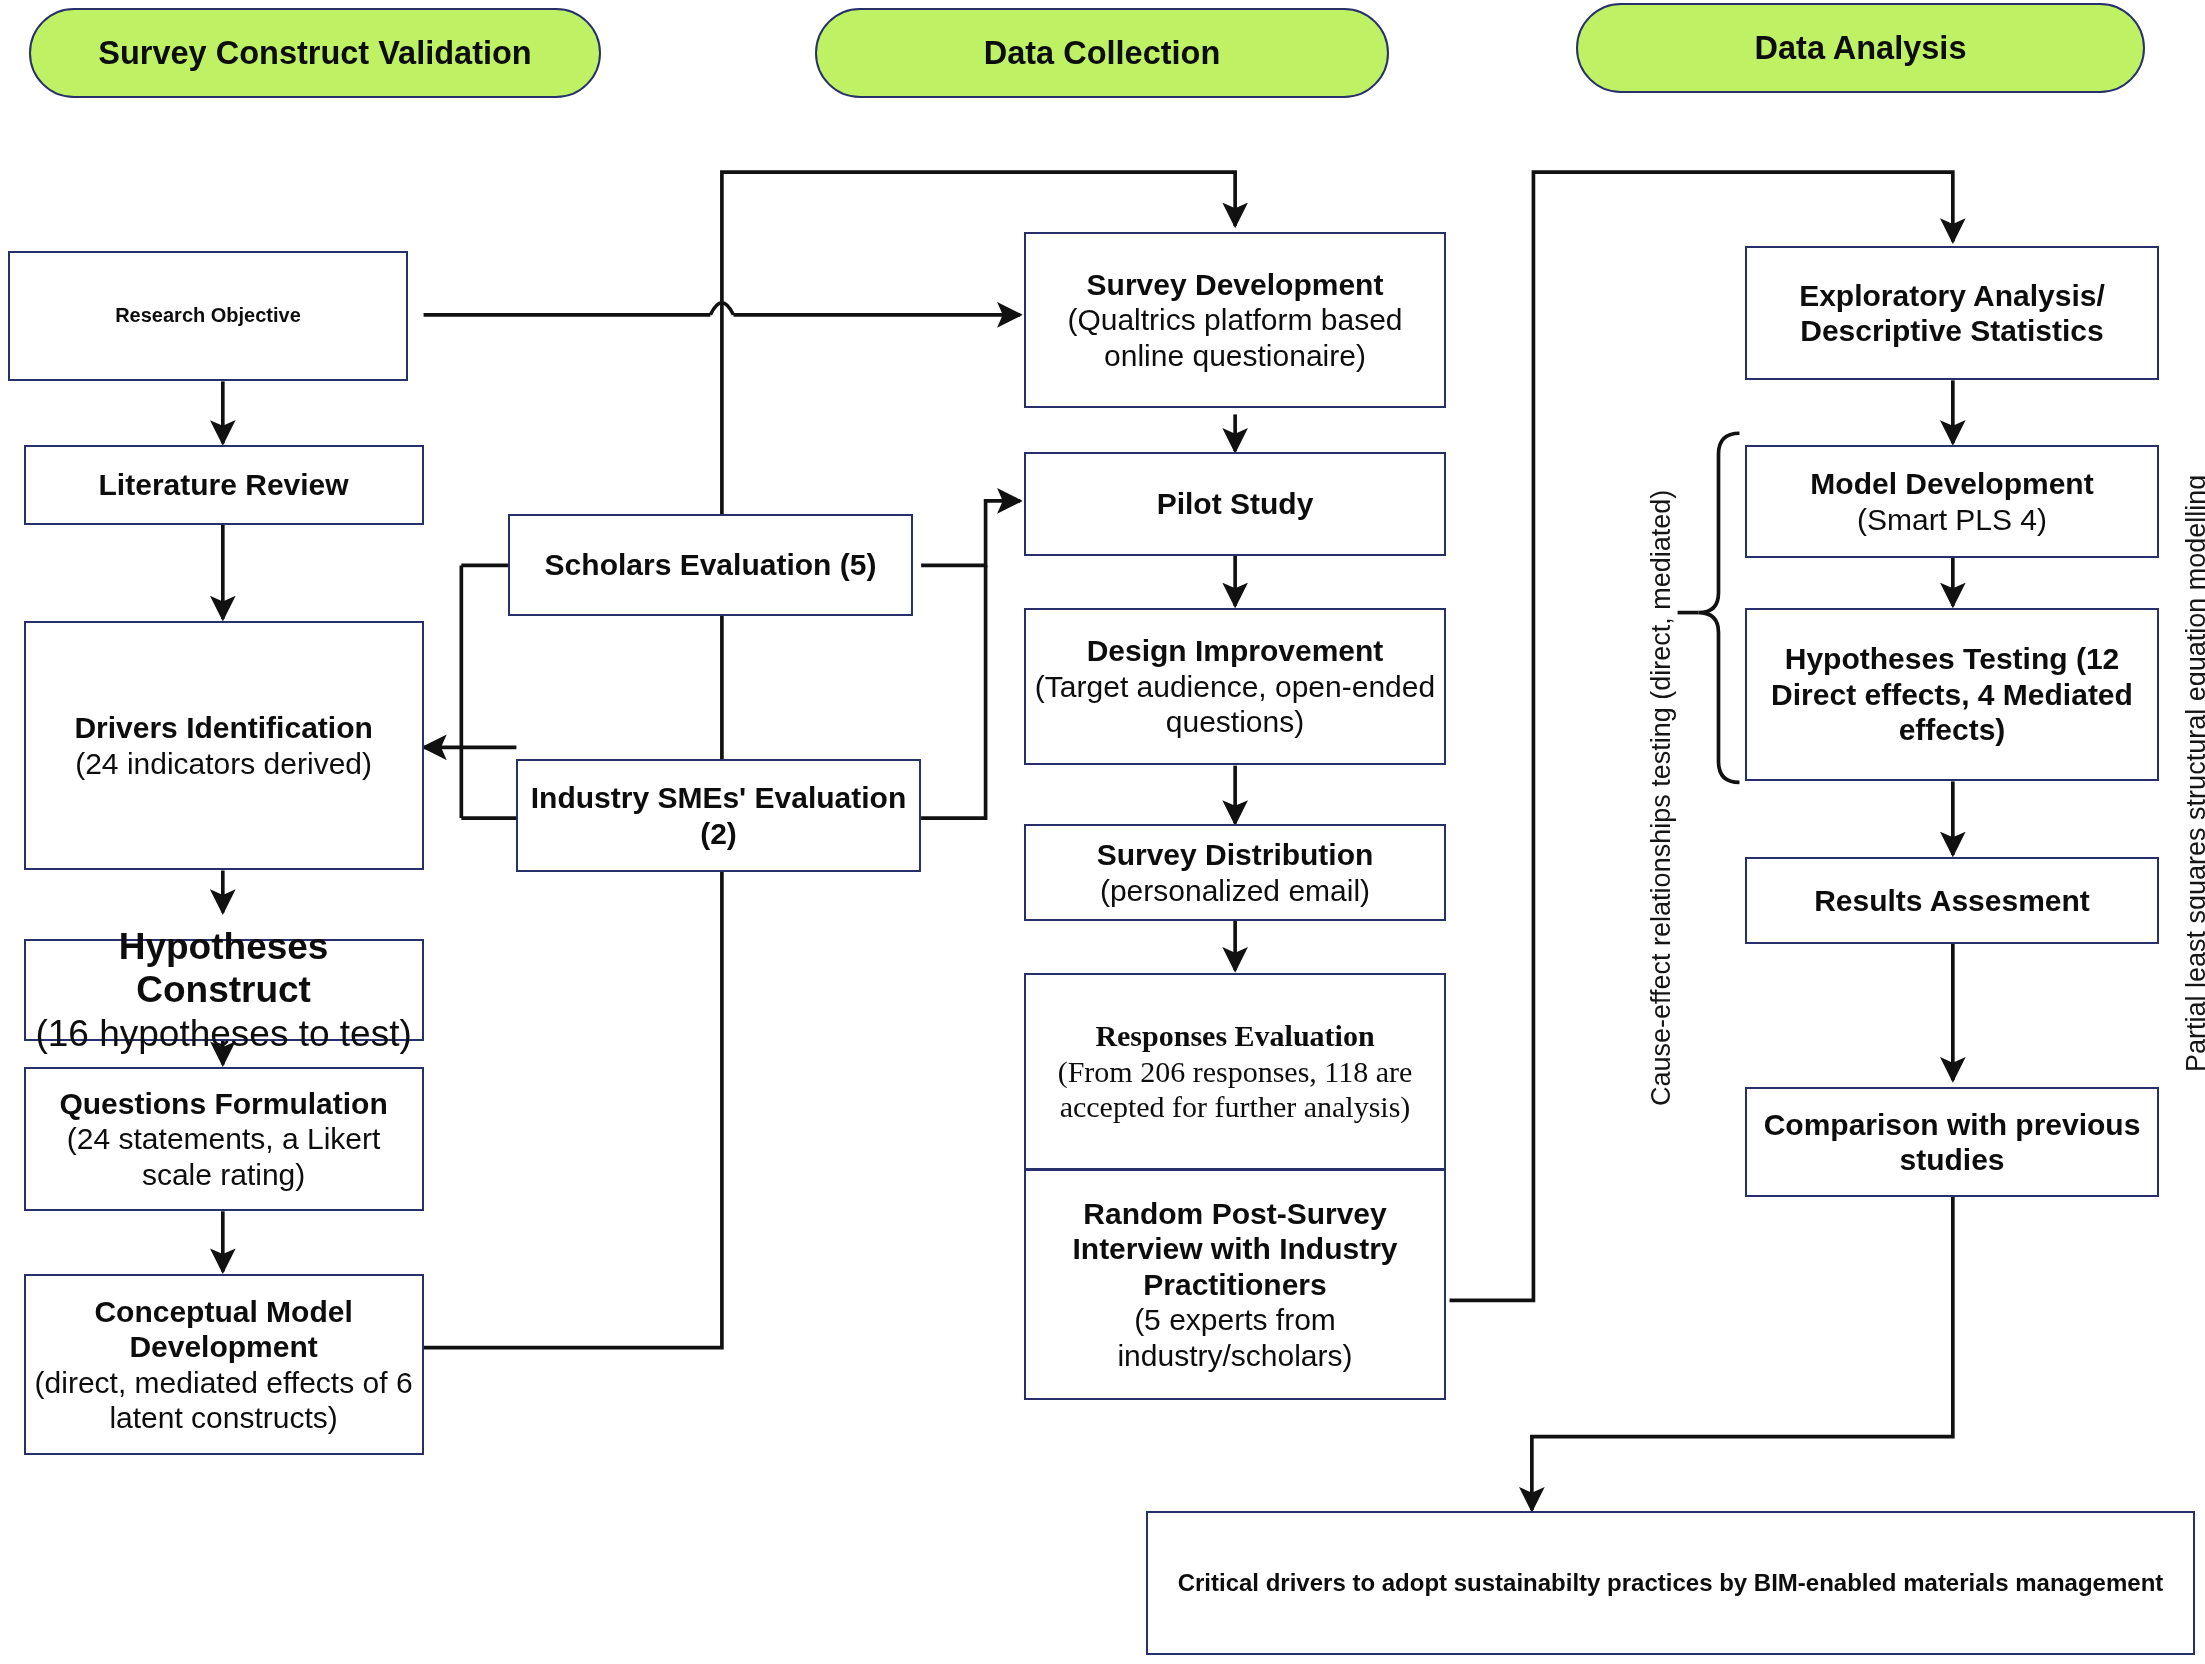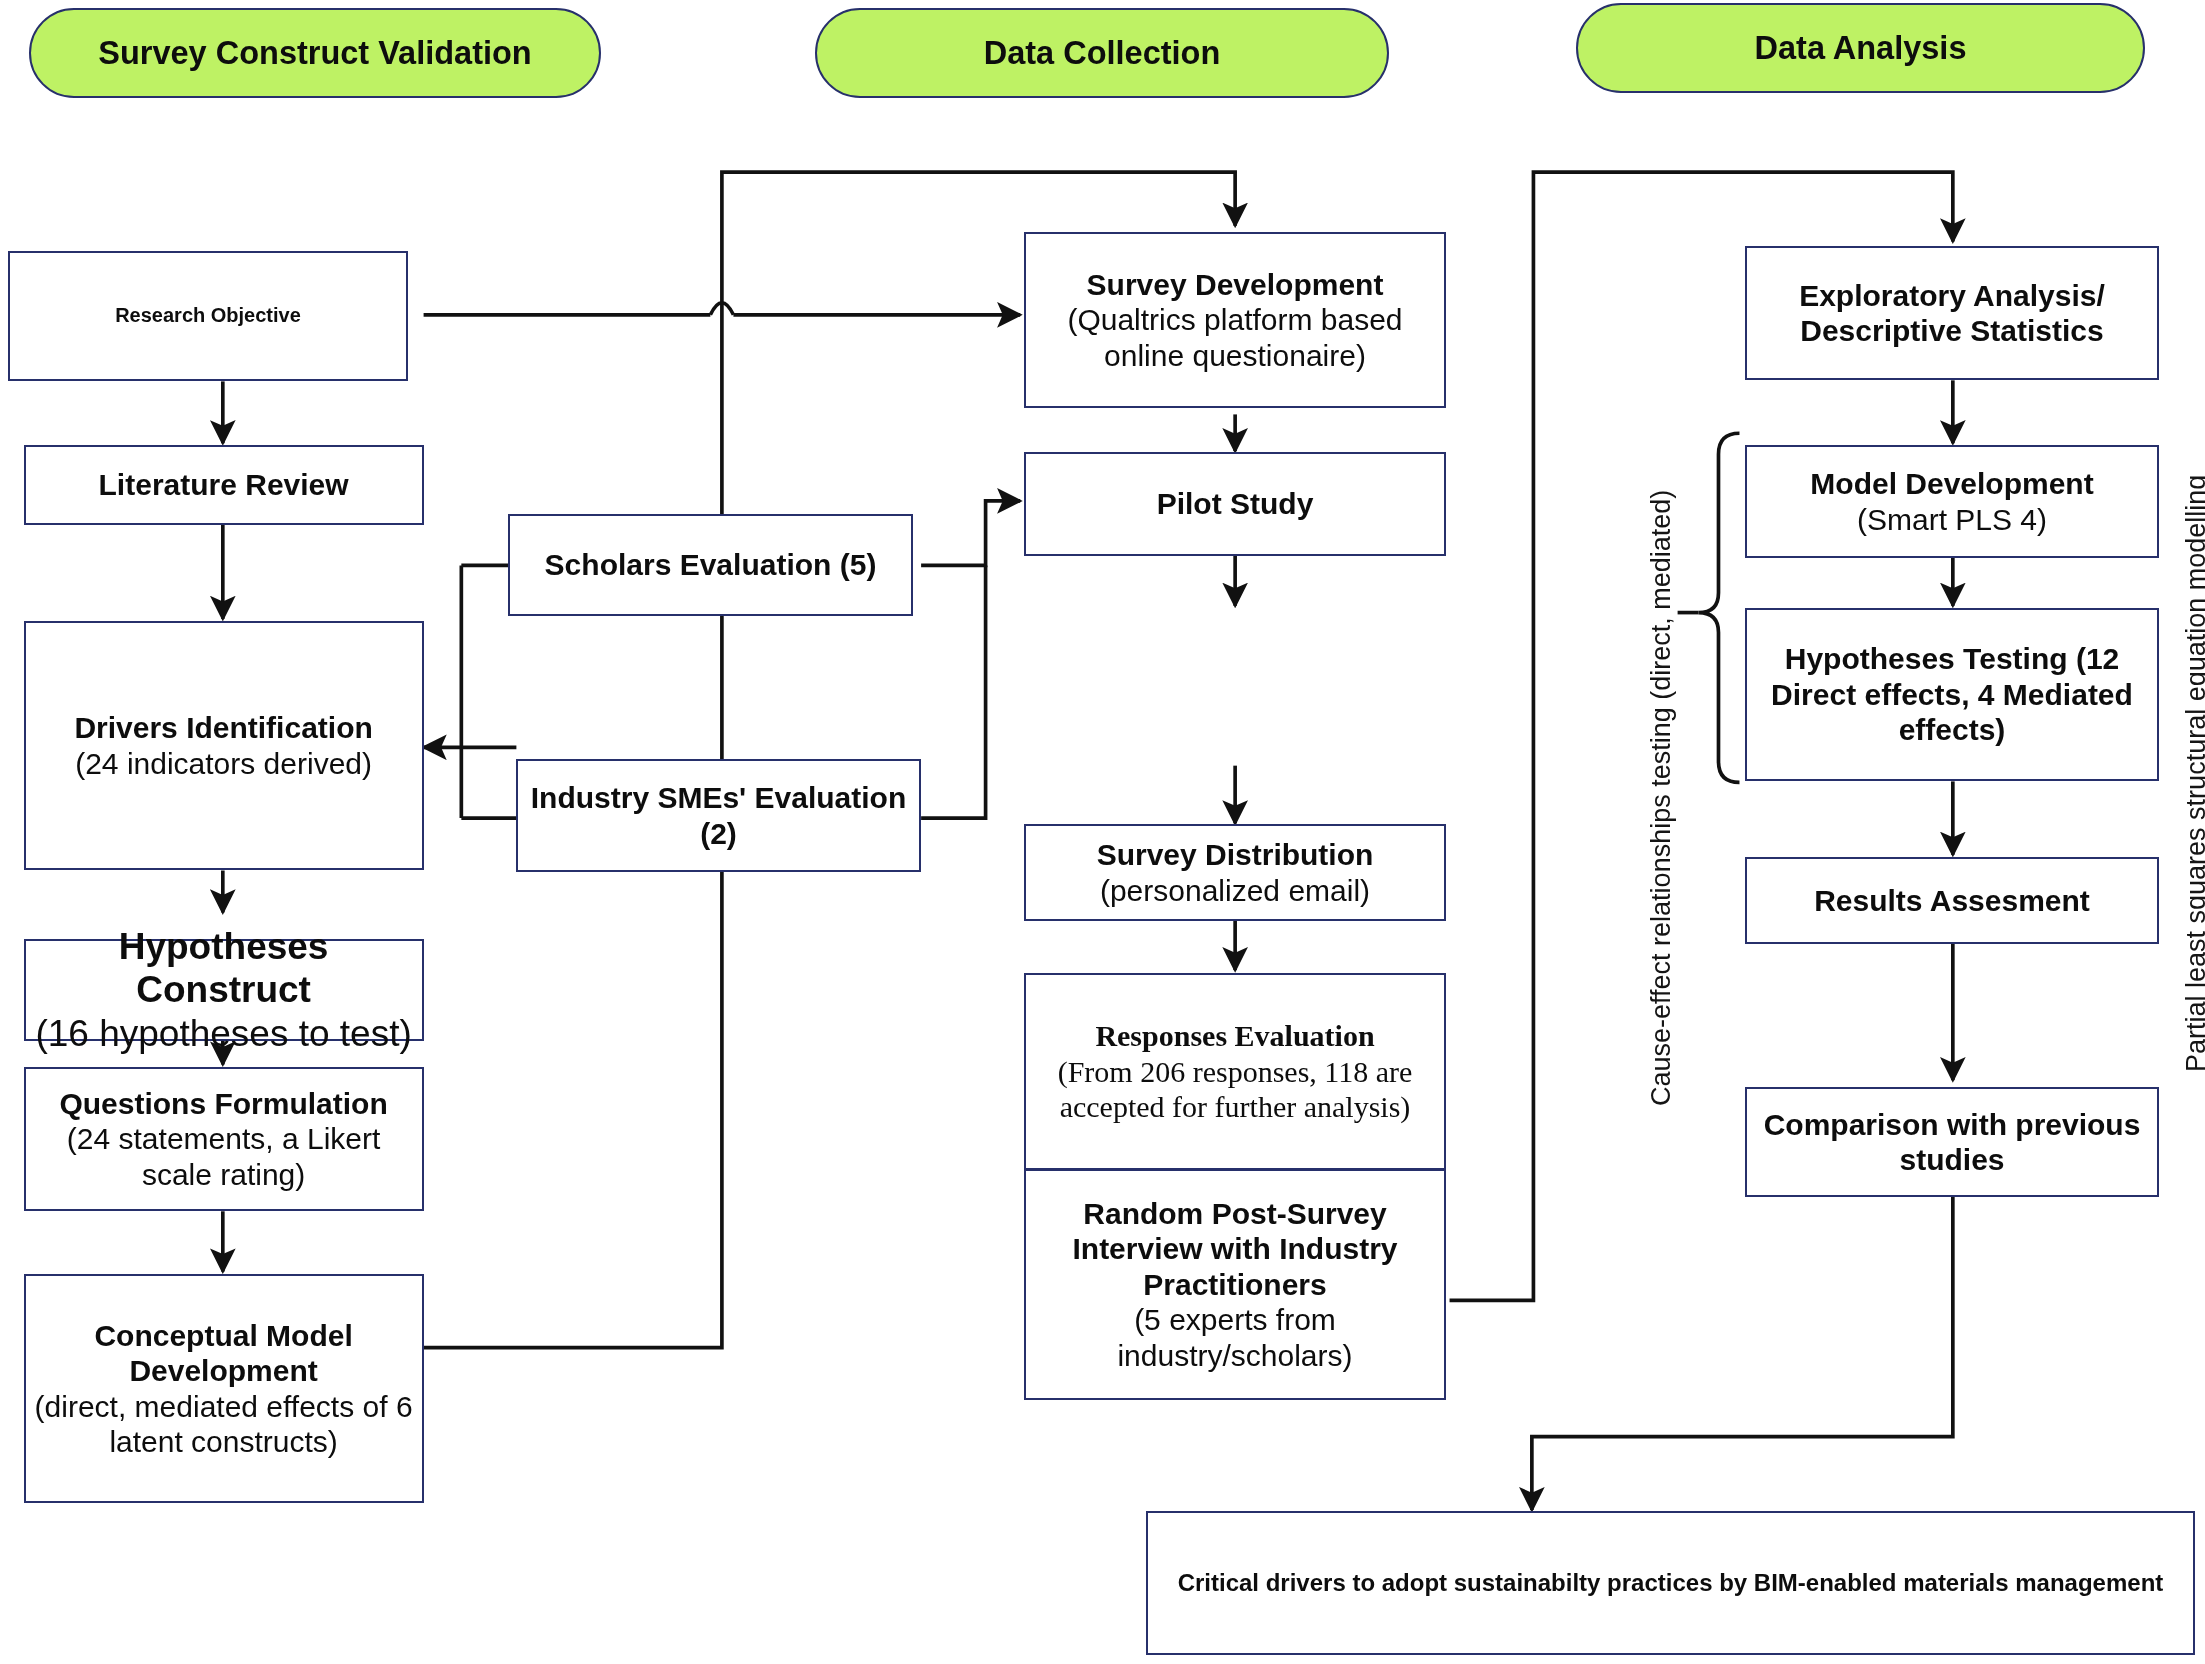--- a/index.html
+++ b/index.html
@@ -136,21 +136,21 @@
     </div>
   </div>
 
   <div class="node" style="left:23.6px;top:1067px;width:400px;height:144px;font-size:30px;">
     <div class="inner">
       <div class="t1">Questions Formulation</div>
       <div class="t2">(24 statements, a Likert scale rating)</div>
     </div>
   </div>
 
-  <div class="node" style="left:23.6px;top:1274px;width:400px;height:229px;font-size:30px;">
+  <div class="node" style="left:23.6px;top:1274px;width:400px;height:181px;font-size:30px;">
     <div class="inner">
       <div class="t1">Conceptual Model Development</div>
       <div class="t2">(direct, mediated effects of 6 latent constructs)</div>
     </div>
   </div>
 
   <div class="node" style="left:508px;top:514px;width:405px;height:102px;font-size:30px;">
     <div class="inner">
       <div class="t1">Scholars Evaluation (5)</div>
     </div>
@@ -168,20 +168,26 @@
       <div class="t2">(Qualtrics platform based online questionaire)</div>
     </div>
   </div>
 
   <div class="node" style="left:1024px;top:452px;width:422px;height:104px;font-size:30px;">
     <div class="inner">
       <div class="t1">Pilot Study</div>
     </div>
   </div>
 
+  <div class="node" style="left:1024px;top:608px;width:422px;height:157px;font-size:30px;">
+    <div class="inner">
+      <div class="t1">Design Improvement</div>
+      <div class="t2">(Target audience, open-ended questions)</div>
+    </div>
+  </div>
 
   <div class="node" style="left:1024px;top:824px;width:422px;height:97px;font-size:30px;">
     <div class="inner">
       <div class="t1">Survey Distribution</div>
       <div class="t2">(personalized email)</div>
     </div>
   </div>
 
   <div class="node" style="left:1024px;top:973px;width:422px;height:197px;font-size:30px;font-family:Liberation Serif, serif;">
     <div class="inner">

